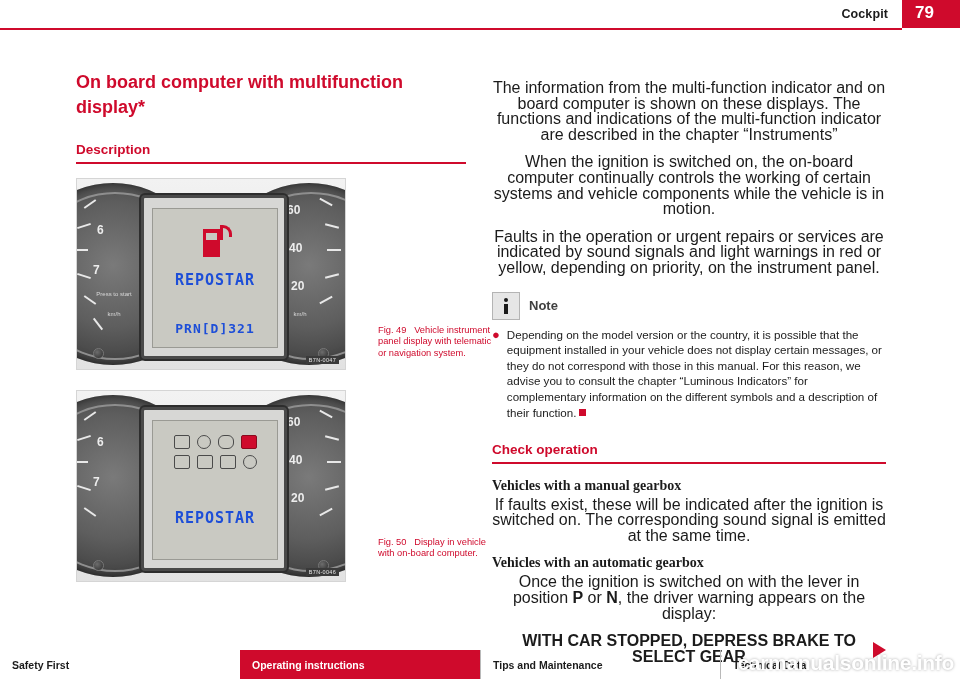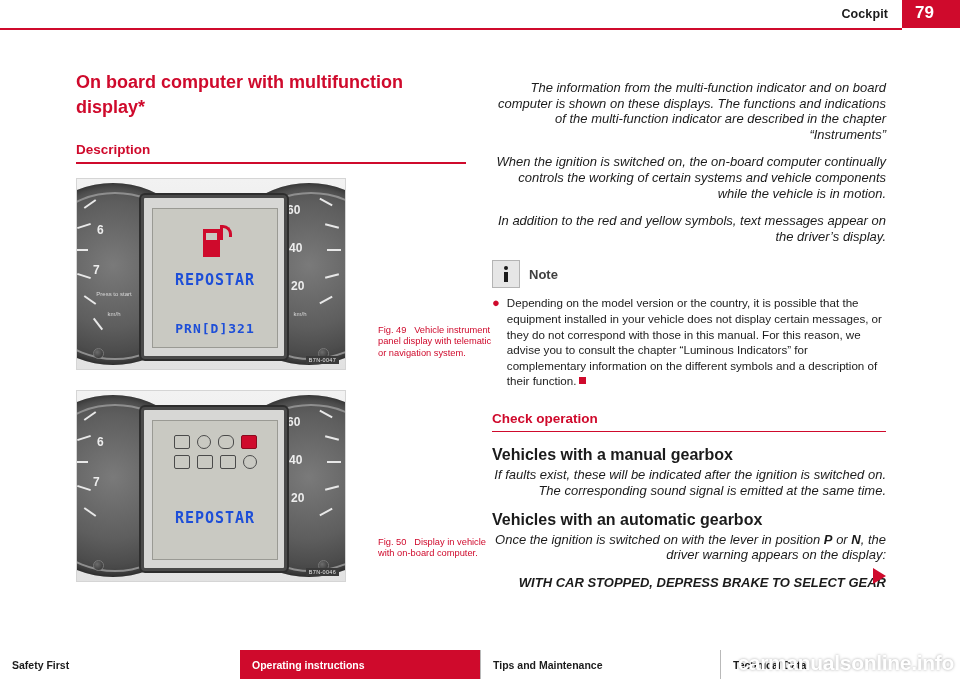--- a/index.html
+++ b/index.html
@@ -82,32 +82,32 @@
     font-weight: bold;
     margin: 0 0 5px 0;
   }
   .sec-rule {
     width: 100%;
     height: 1.5px;
     background: #cf0a2c;
     margin-bottom: 14px;
   }
   p.body {
-    font-size: 13px;
+    font-size: 16px;
     line-height: 15.6px;
     color: #1b1b1b;
     margin: 0 0 12px 0;
-    text-align: right;
-    font-style: italic;
+    text-align: center;
   }
   .subhead {
-    font-size: 16px;
+    font-size: 14px;
     font-weight: bold;
     color: #1b1b1b;
     margin: 0 0 3px 0;
+    font-family: Liberation Serif, serif;
   }
   .bold {
     font-weight: bold;
   }
 
   
   .figure-box {
     position: relative;
     width: 268px;
     background: #efefef;
@@ -496,21 +496,21 @@
       &nbsp;&nbsp;<span>Display in vehicle with on-board computer.</span>
     </div>
   </div>
 
 </div>
 
 <div class="col-right">
 
   <p class="body">The information from the multi-function indicator and on board computer is shown on these displays. The functions and indications of the multi-function indicator are described in the chapter “Instruments”</p>
   <p class="body">When the ignition is switched on, the on-board computer continually controls the working of certain systems and vehicle components while the vehicle is in motion.</p>
-  <p class="body">In addition to the red and yellow symbols, text messages appear on the driver’s display.</p>
+  <p class="body">Faults in the operation or urgent repairs or services are indicated by sound signals and light warnings in red or yellow, depending on priority, on the instrument panel.</p>
 
   <div class="note-wrap">
     <div class="note-head">
       <div class="note-icon">
         <div class="i-dot"></div>
         <div class="i-stem"></div>
       </div>
       <div class="note-title">Note</div>
     </div>
     <div class="bullet-row">

